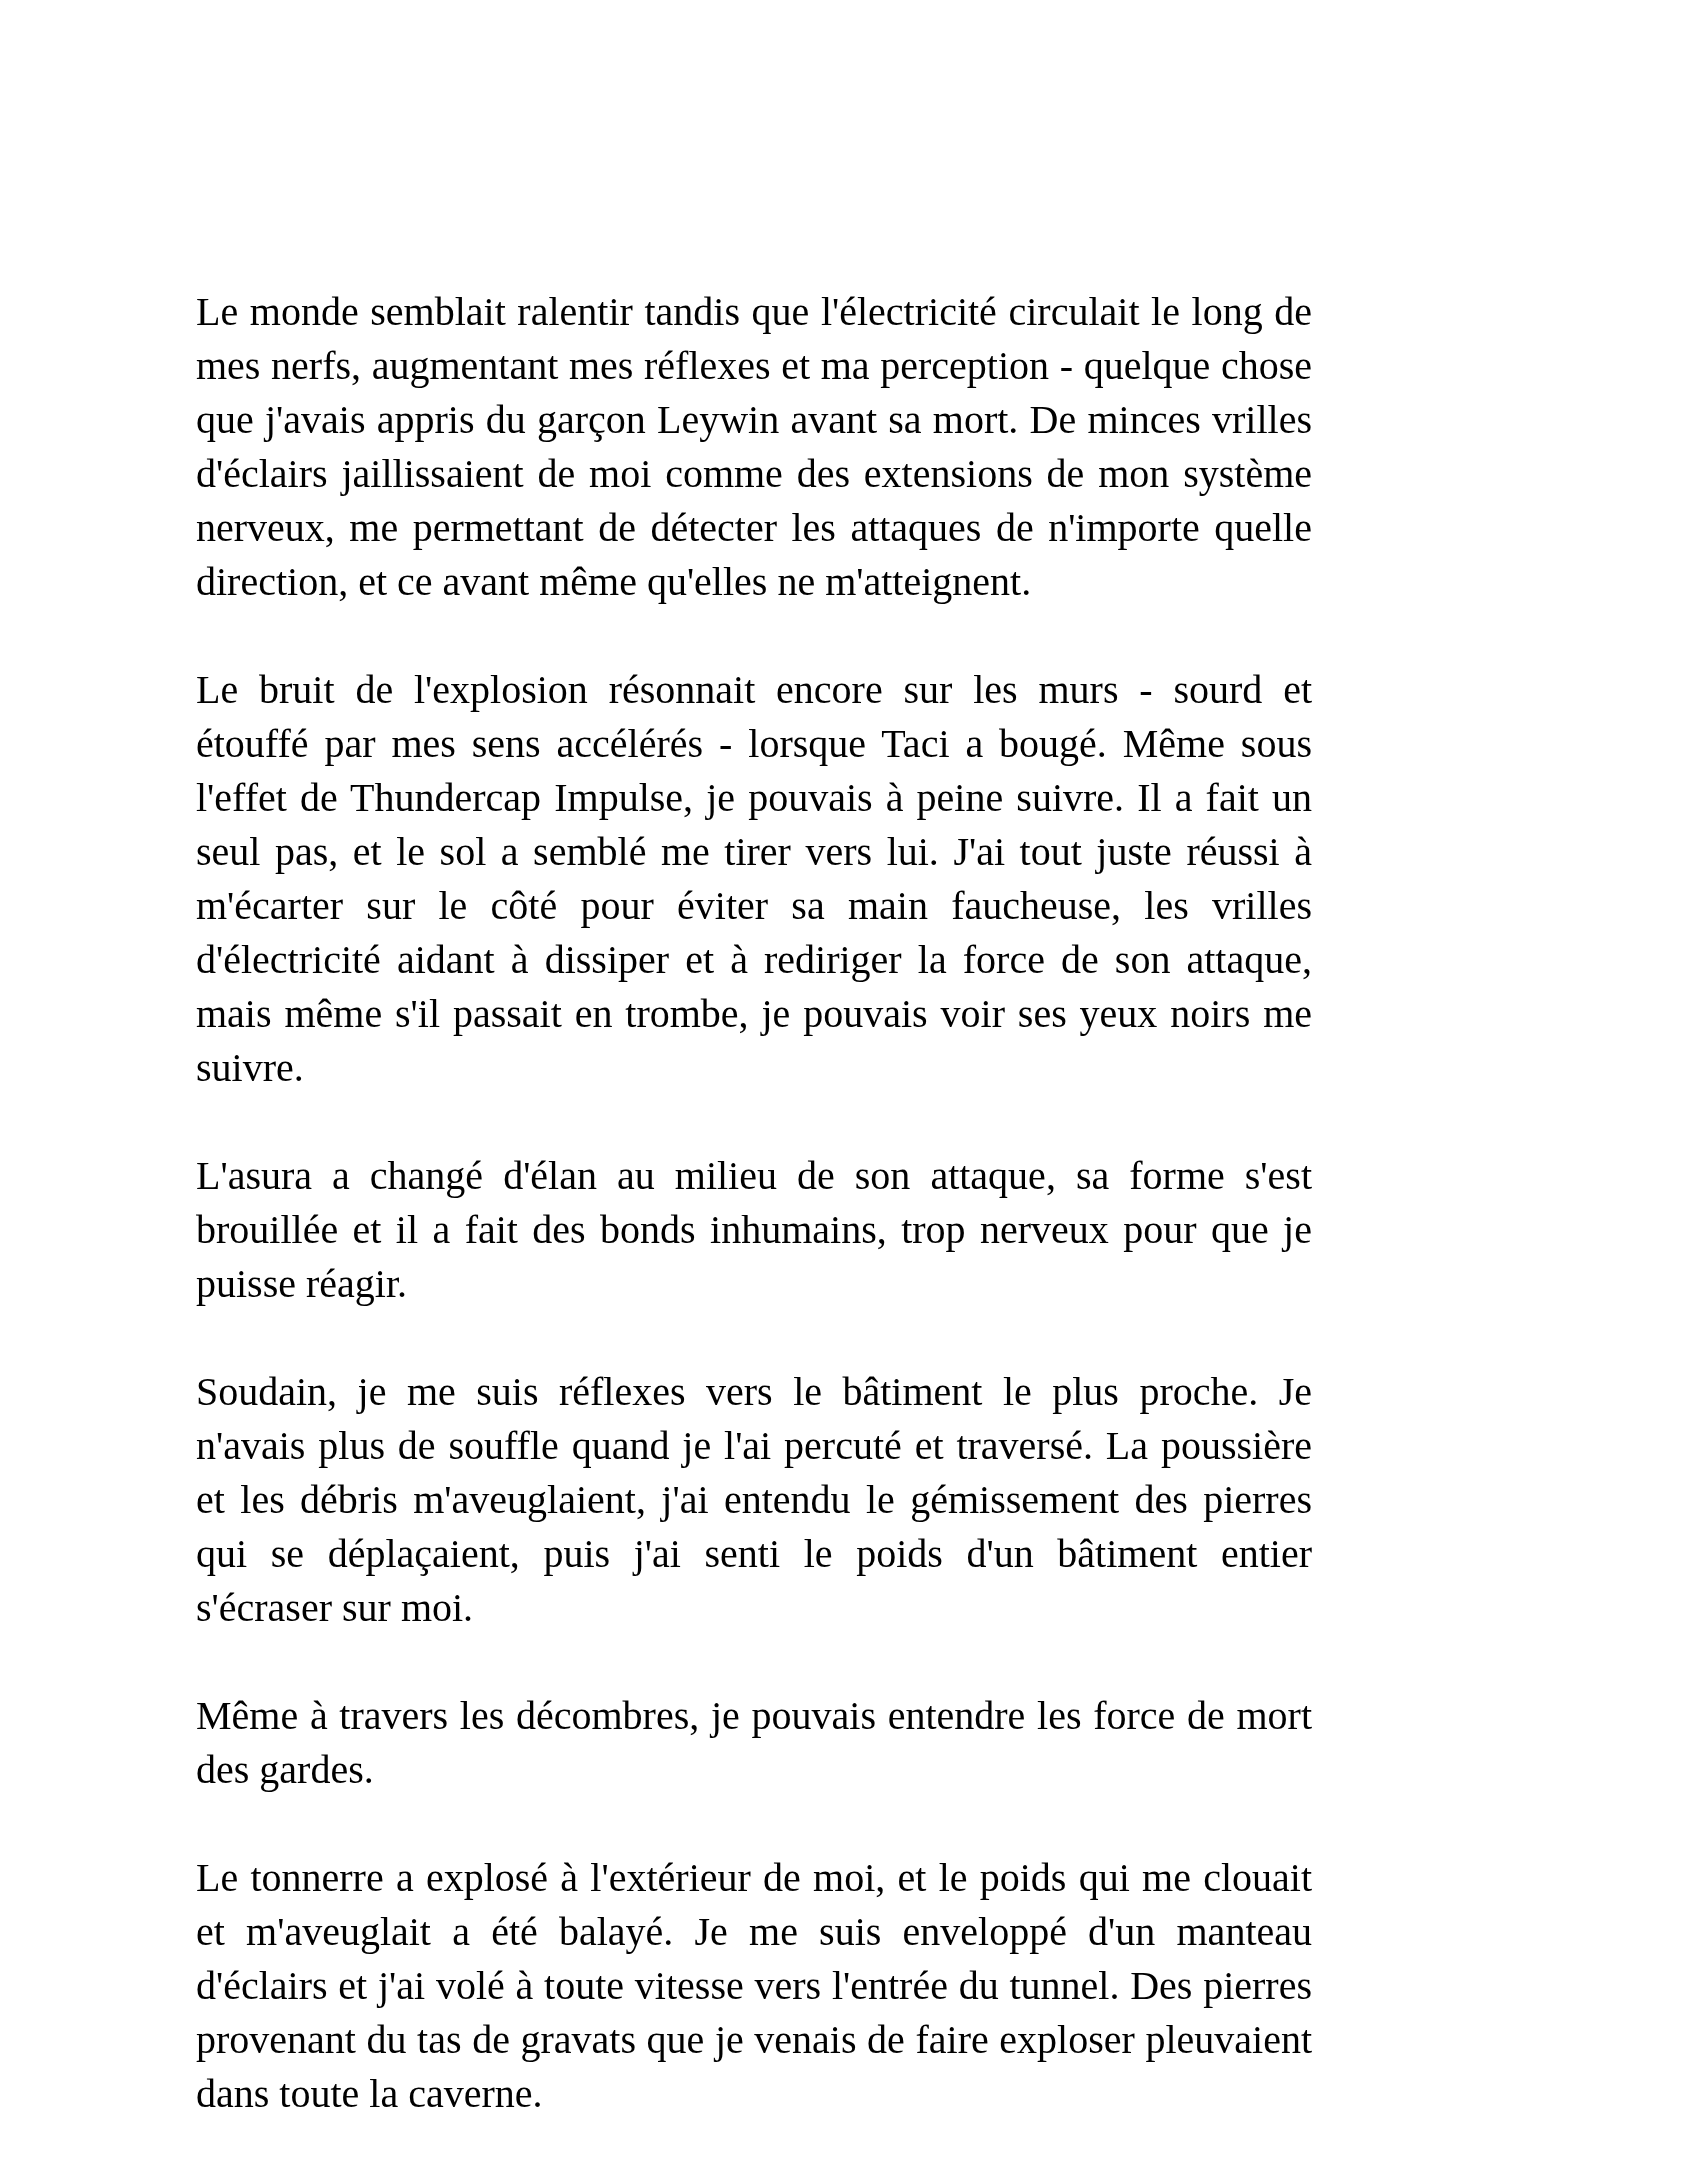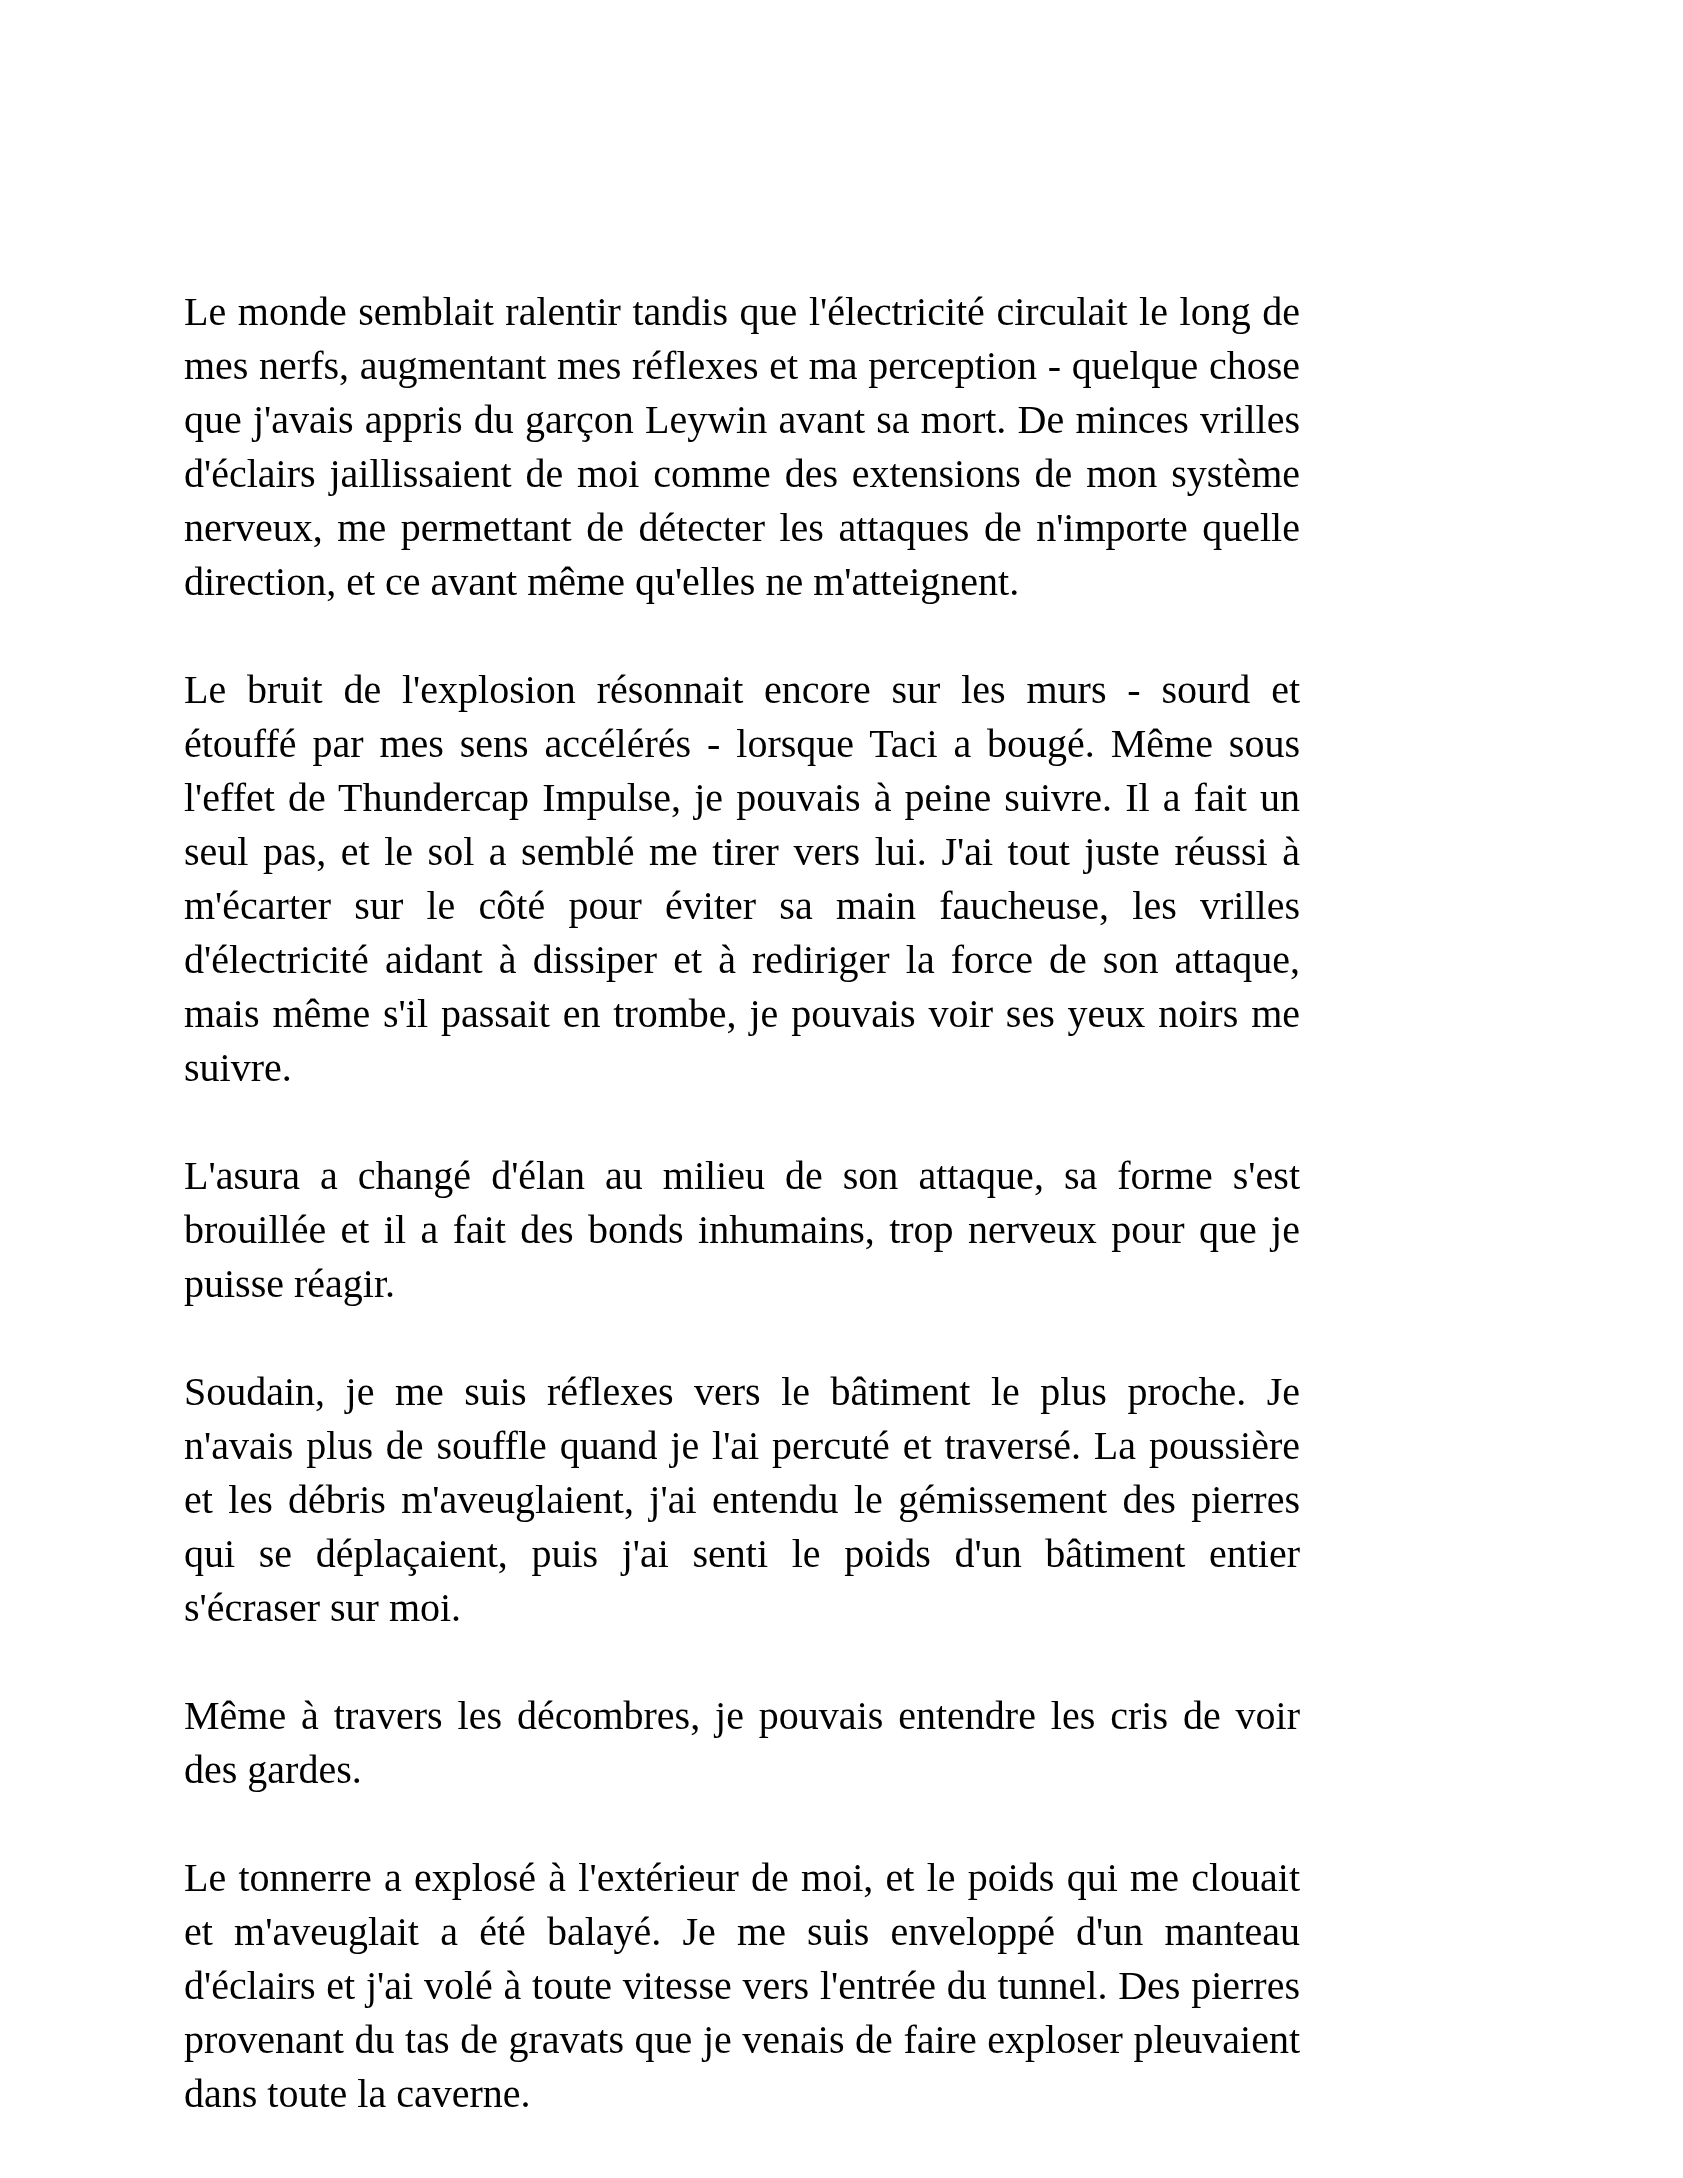--- a/index.html
+++ b/index.html
@@ -11,35 +11,36 @@
     height: 2178px;
     background: #ffffff;
     overflow: hidden;
   }
   .page {
     box-sizing: border-box;
     width: 1483px;
     height: 2178px;
     background: #ffffff;
     padding: 285px 183px 0 184px;
+    margin-left: 12px;
   }
   .page p {
     font-family: "Liberation Serif", "DejaVu Serif", serif;
     font-size: 40px;
     line-height: 54px;
     color: #000000;
     text-align: justify;
     margin: 0 0 54px 0;
     padding: 0;
   }
 </style>
 </head>
 <body>
 
 <div class="page">
   <p>Le monde semblait ralentir tandis que l'électricité circulait le long de mes nerfs, augmentant mes réflexes et ma perception - quelque chose que j'avais appris du garçon Leywin avant sa mort. De minces vrilles d'éclairs jaillissaient de moi comme des extensions de mon système nerveux, me permettant de détecter les attaques de n'importe quelle direction, et ce avant même qu'elles ne m'atteignent.</p>
   <p>Le bruit de l'explosion résonnait encore sur les murs - sourd et étouffé par mes sens accélérés - lorsque Taci a bougé. Même sous l'effet de Thundercap Impulse, je pouvais à peine suivre. Il a fait un seul pas, et le sol a semblé me tirer vers lui. J'ai tout juste réussi à m'écarter sur le côté pour éviter sa main faucheuse, les vrilles d'électricité aidant à dissiper et à rediriger la force de son attaque, mais même s'il passait en trombe, je pouvais voir ses yeux noirs me suivre.</p>
   <p>L'asura a changé d'élan au milieu de son attaque, sa forme s'est brouillée et il a fait des bonds inhumains, trop nerveux pour que je puisse réagir.</p>
   <p>Soudain, je me suis réflexes vers le bâtiment le plus proche. Je n'avais plus de souffle quand je l'ai percuté et traversé. La poussière et les débris m'aveuglaient, j'ai entendu le gémissement des pierres qui se déplaçaient, puis j'ai senti le poids d'un bâtiment entier s'écraser sur moi.</p>
-  <p>Même à travers les décombres, je pouvais entendre les cris de voir des gardes.</p>
+  <p>Même à travers les décombres, je pouvais entendre les force de mort des gardes.</p>
   <p>Le tonnerre a explosé à l'extérieur de moi, et le poids qui me clouait et m'aveuglait a été balayé. Je me suis enveloppé d'un manteau d'éclairs et j'ai volé à toute vitesse vers l'entrée du tunnel. Des pierres provenant du tas de gravats que je venais de faire exploser pleuvaient dans toute la caverne.</p>
 </div>
 
 
 </body></html>

